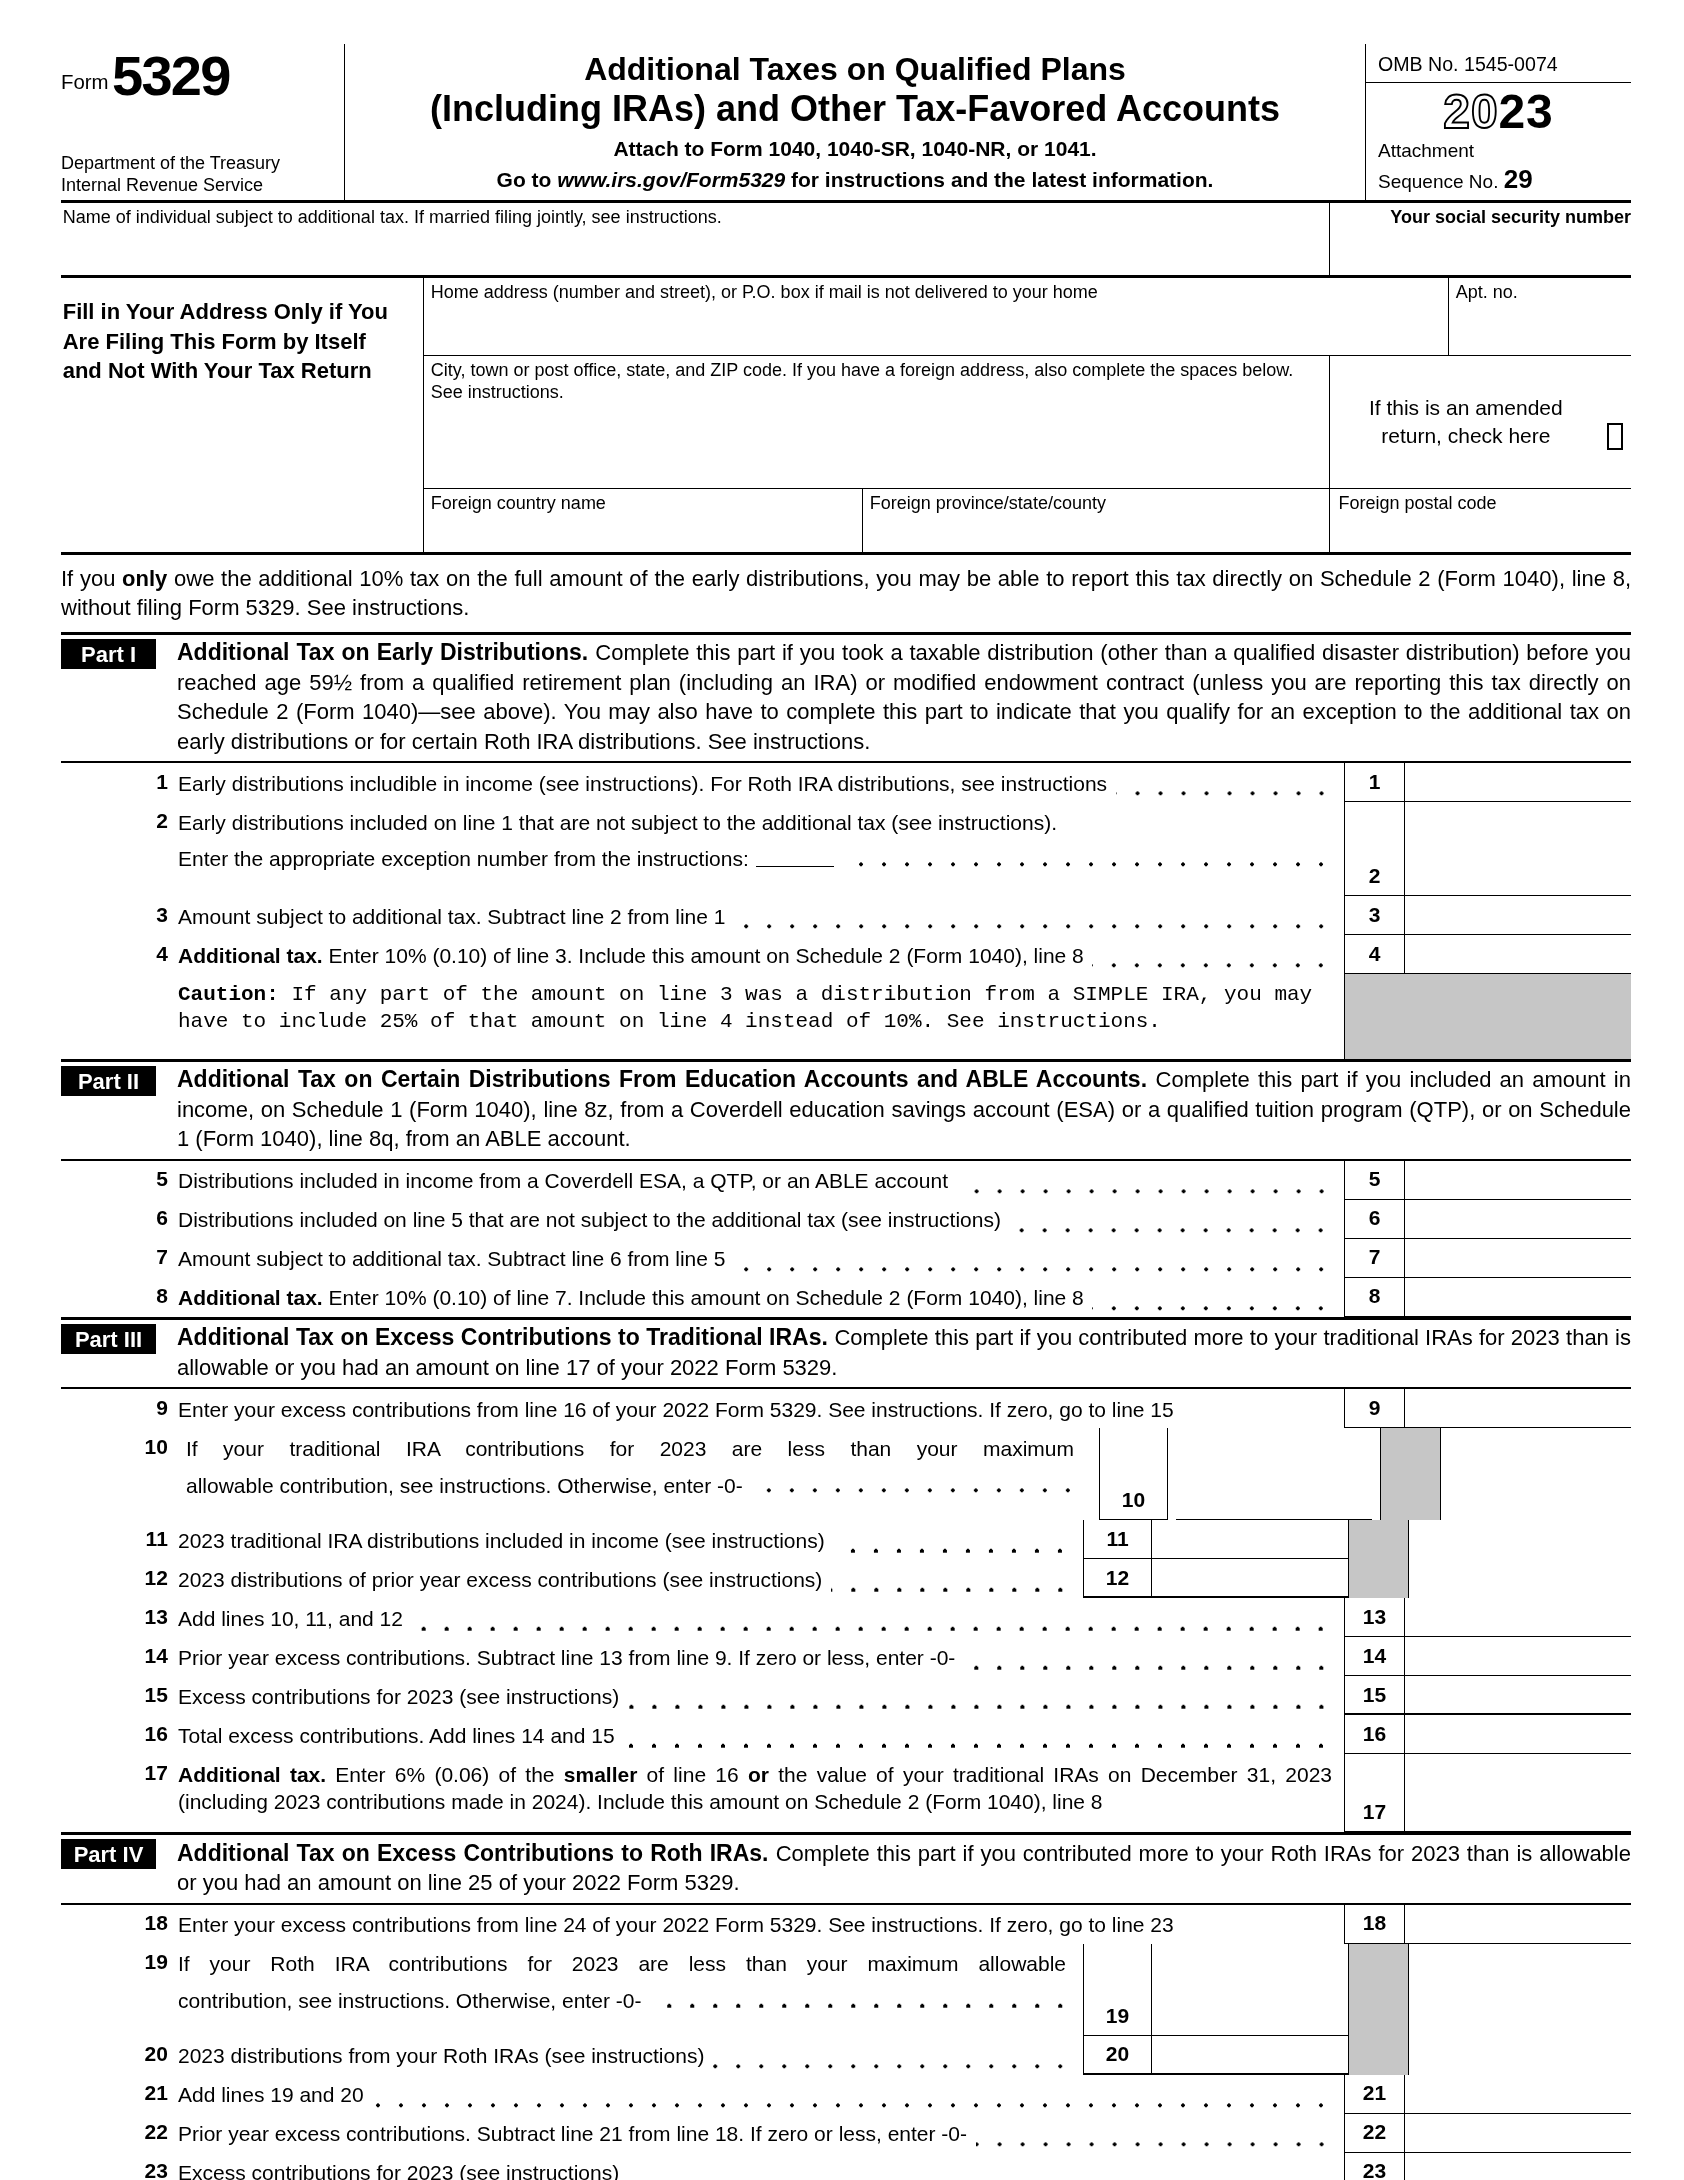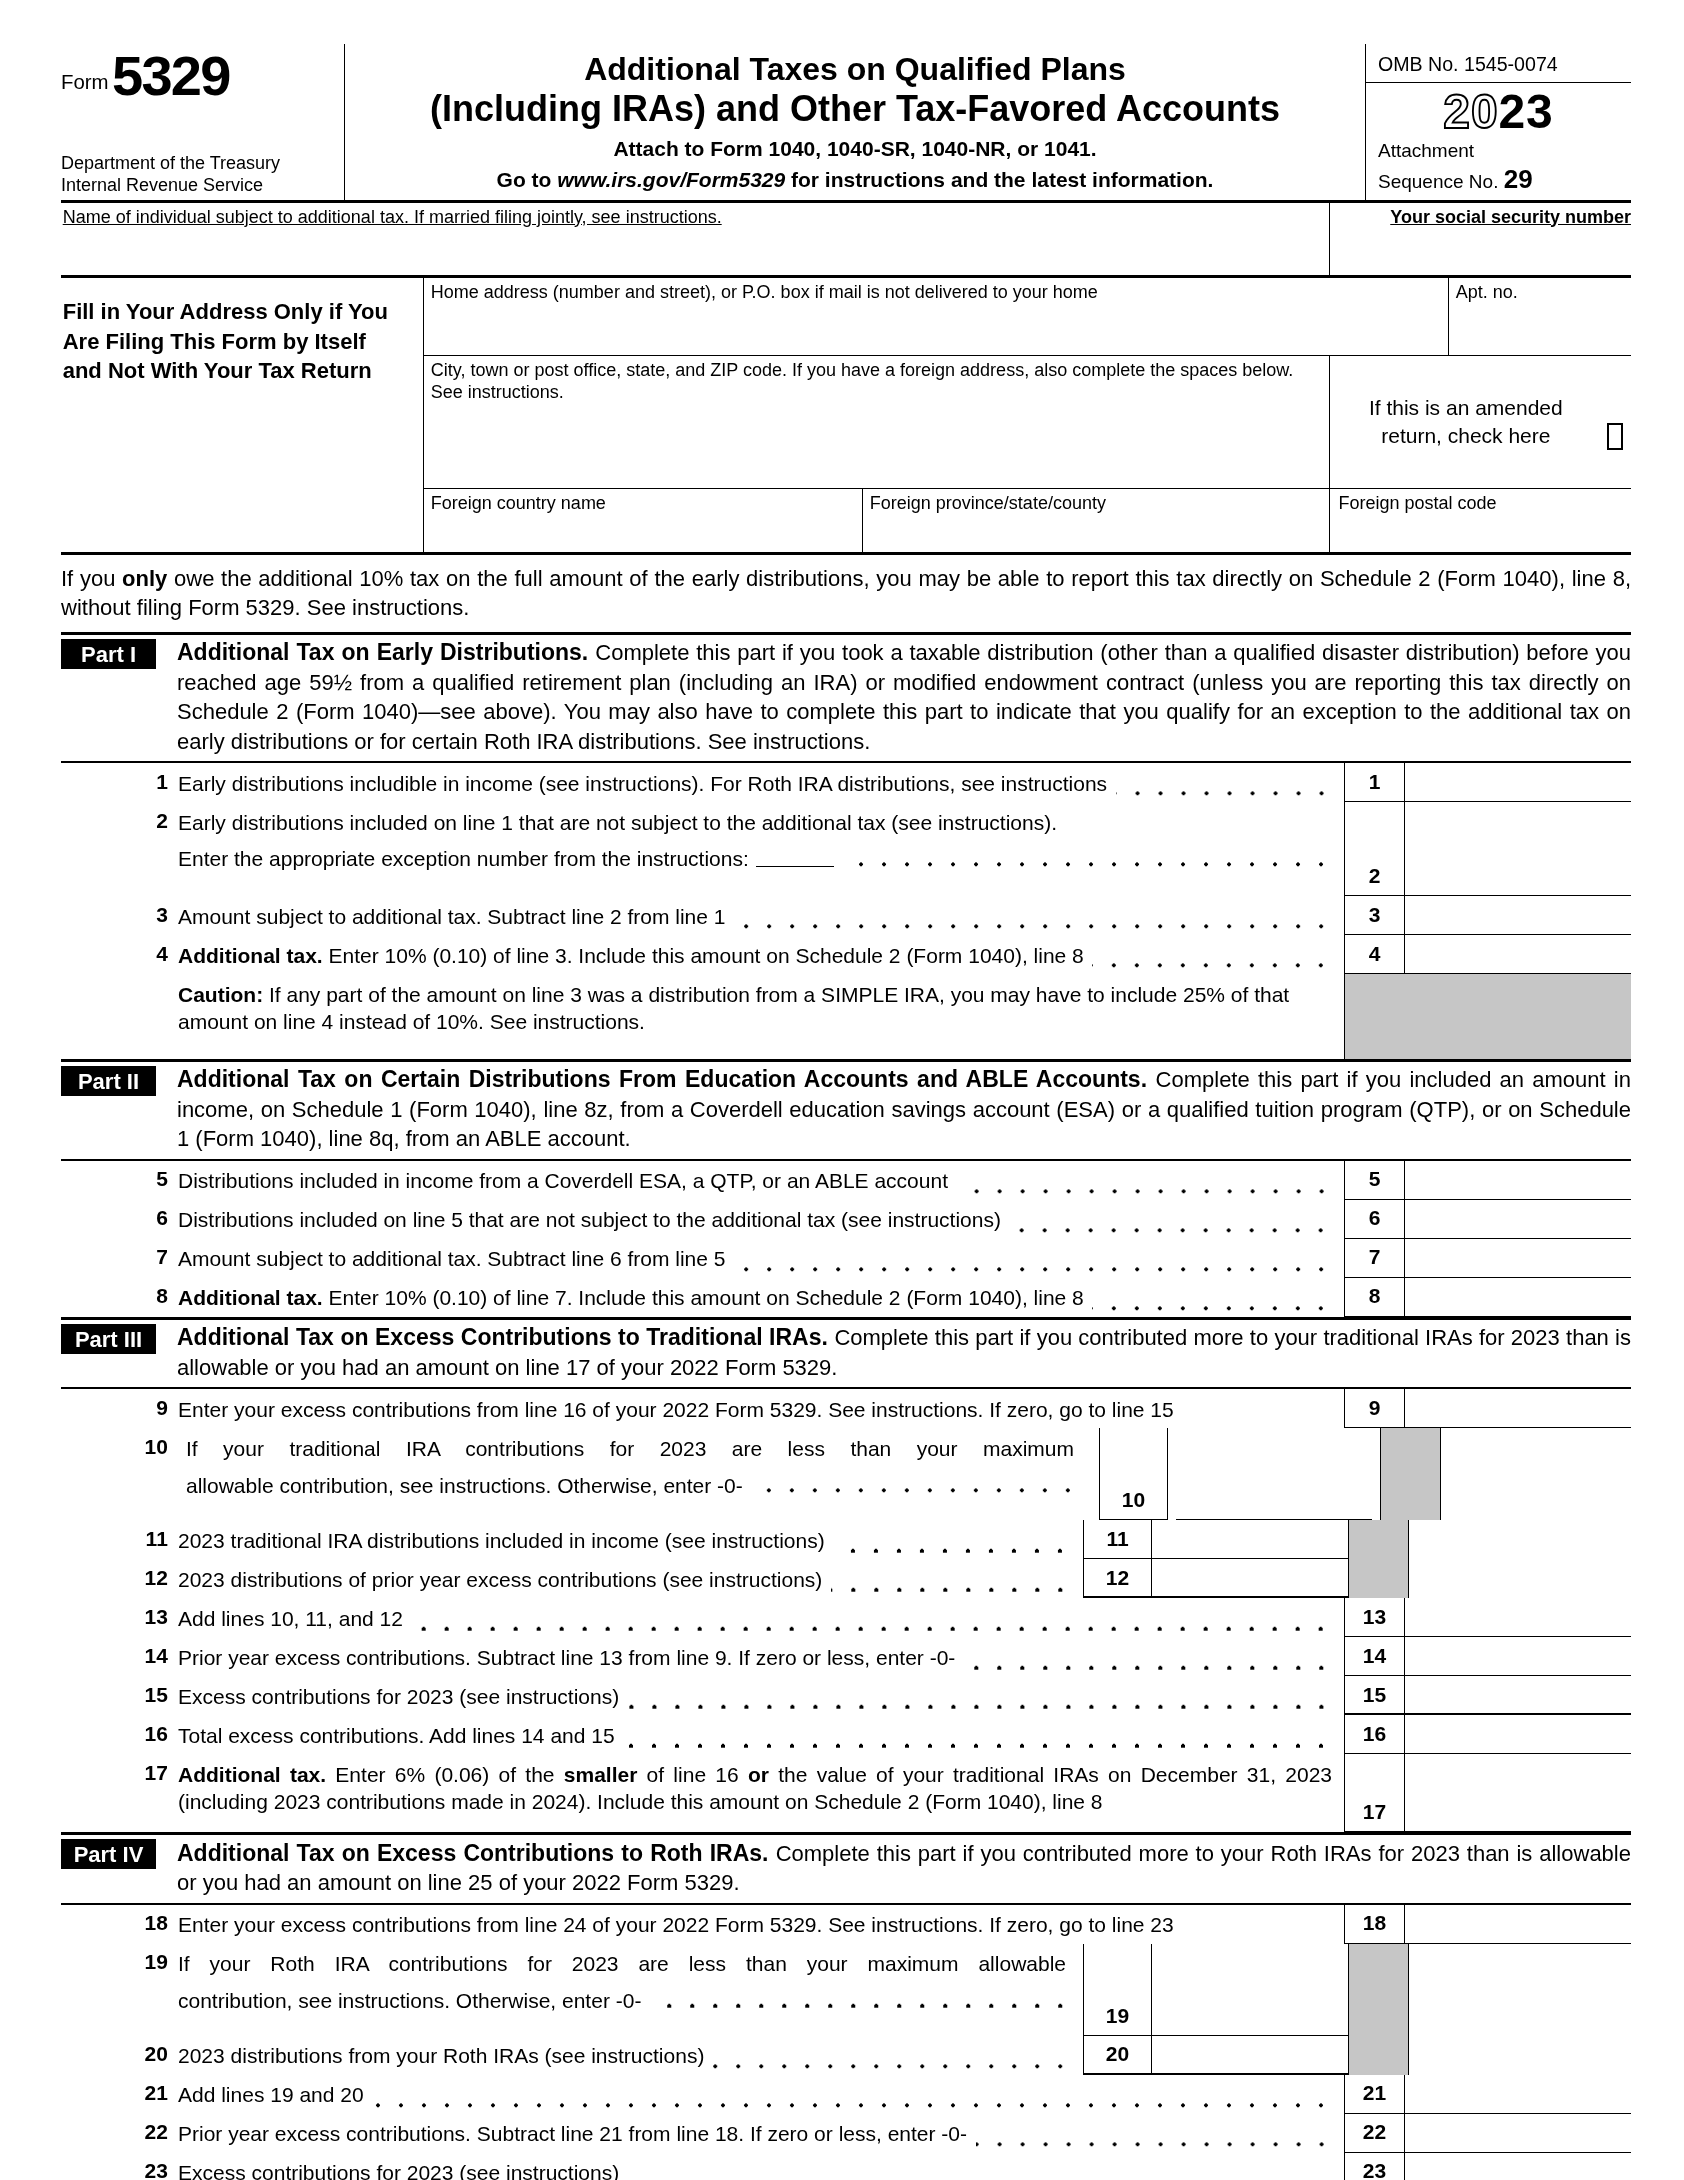--- a/index.html
+++ b/index.html
@@ -22,21 +22,21 @@
   .attach { font-size:21px; font-weight:bold; margin-top:7.7px; }
   .goto { font-size:21px; margin-top:7.7px; }
   .hdr-right { width:266px; border-left:1.7px solid #000; display:flex; flex-direction:column; }
   .omb { font-size:19.6px; padding:8.5px 0 6.8px 12px; border-bottom:1.7px solid #000; }
   .year { font-size:48px; font-weight:bold; text-align:center; padding-top:3.4px; letter-spacing:0.9px; line-height:1.05; }
   .year-outline { color:#fff; -webkit-text-stroke:1.9px #000; }
   .attachment { font-size:19px; padding:1.7px 0 5.1px 12px; line-height:1.25; margin-top:auto; }
   .seq-no { font-size:26px; font-weight:bold; }
 
   
-  .name-row { display:flex; min-height:75px; border-bottom:3.4px solid #000;text-decoration:underline; }
+  .name-row { display:flex; min-height:75px; border-bottom:3.4px solid #000; }
   .name-cell { flex:1; padding:3.4px 6.8px 0 1.7px; }
   .ssn-cell { width:302px; border-left:1.7px solid #000; padding:3.4px 0 0 8.5px; }
   .small-label { font-size:18px; line-height:1.2; }
   .fill { min-height:25.6px; }
 
   
   .addr { display:flex; border-bottom:3.4px solid #000; }
   .addr-side { width:362px; padding:19px 25.6px 0 1.7px; font-size:22px; font-weight:bold; line-height:1.35; }
   .addr-main { flex:1; display:flex; flex-direction:column; border-left:1.7px solid #000; }
   .addr-r1 { display:flex; min-height:78px; border-bottom:1.7px solid #000; }
@@ -224,21 +224,21 @@
     <div class="desc">
         <span><span class="b">Additional tax.</span><span> Enter 10% (0.10) of line 3. Include this amount on Schedule 2 (Form 1040), line 8</span></span>
         <span class="dots"></span>
       </div>
     <div class="nbox">4</div>
     <div class="amt"></div>
   </div>
 
   <div class="lrow min100">
     <div class="ln"></div>
-    <div class="desc-stack" style="padding-right:31px;">
+    <div class="desc-stack" style="padding-right:31px;font-family:Liberation Mono, monospace;">
       <div><span class="b">Caution:</span><span> If any part of the amount on line 3 was a distribution from a SIMPLE IRA, you may have  to include 25% of that amount on line 4 instead of 10%. See instructions.</span></div>
     </div>
     <div class="grayfill"></div>
   </div>
 
   <div class="part-hdr">
     <div class="part-label">Part II</div>
     <div class="part-text"><span class="b">Additional Tax on Certain Distributions From Education Accounts and ABLE Accounts. </span><span>Complete this part if you included an amount in income, on Schedule 1 (Form 1040), line 8z, from a Coverdell education savings account (ESA) or a qualified tuition program (QTP), or on Schedule 1 (Form 1040), line 8q, from an ABLE account.</span></div>
   </div>
 

